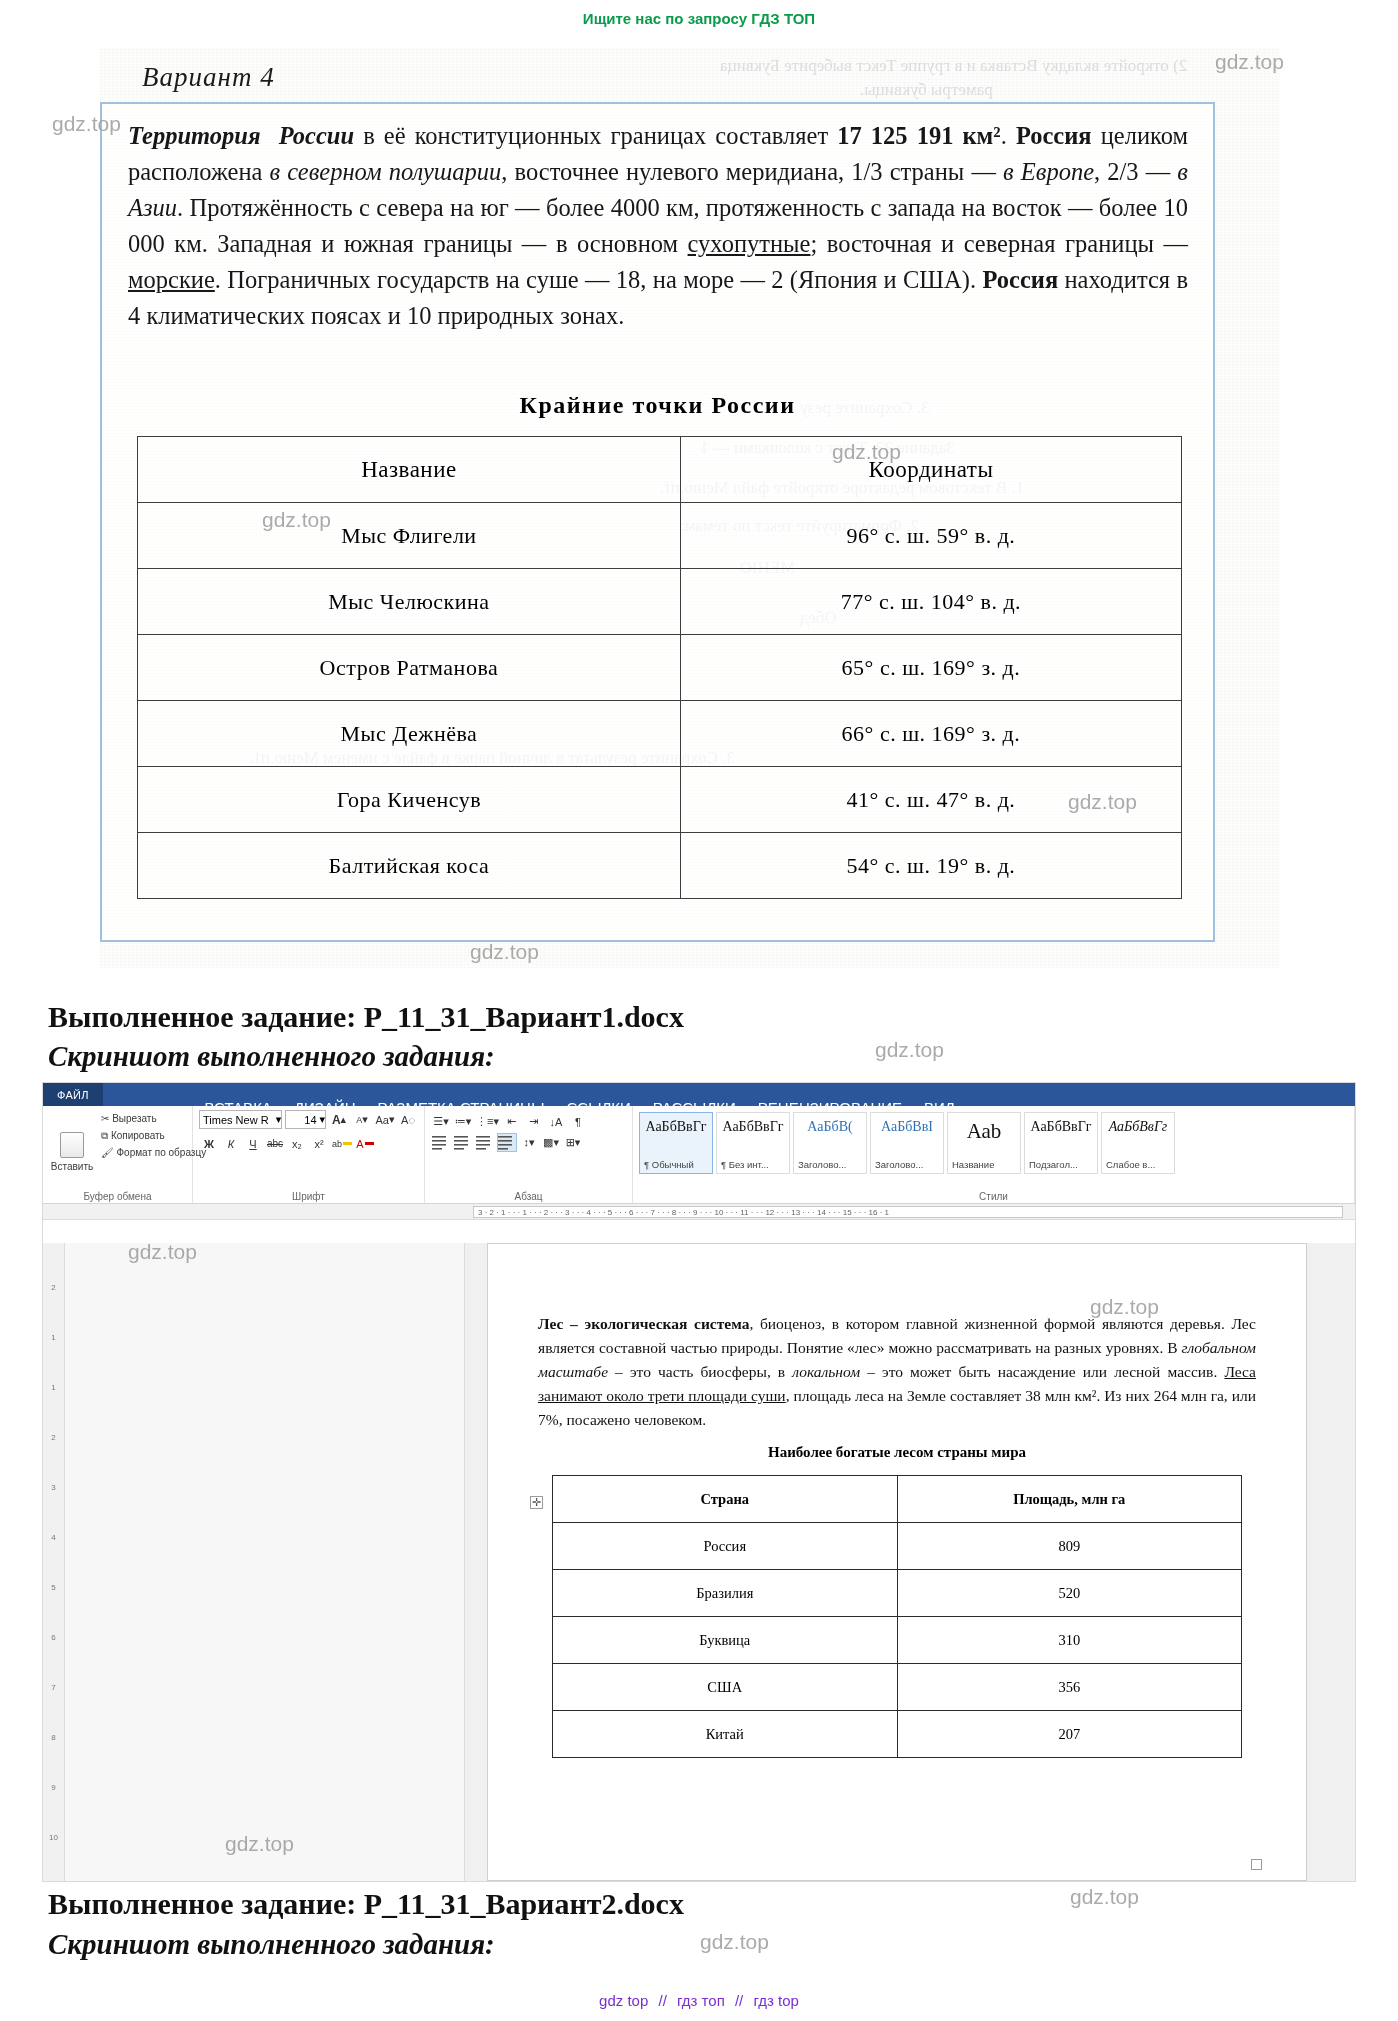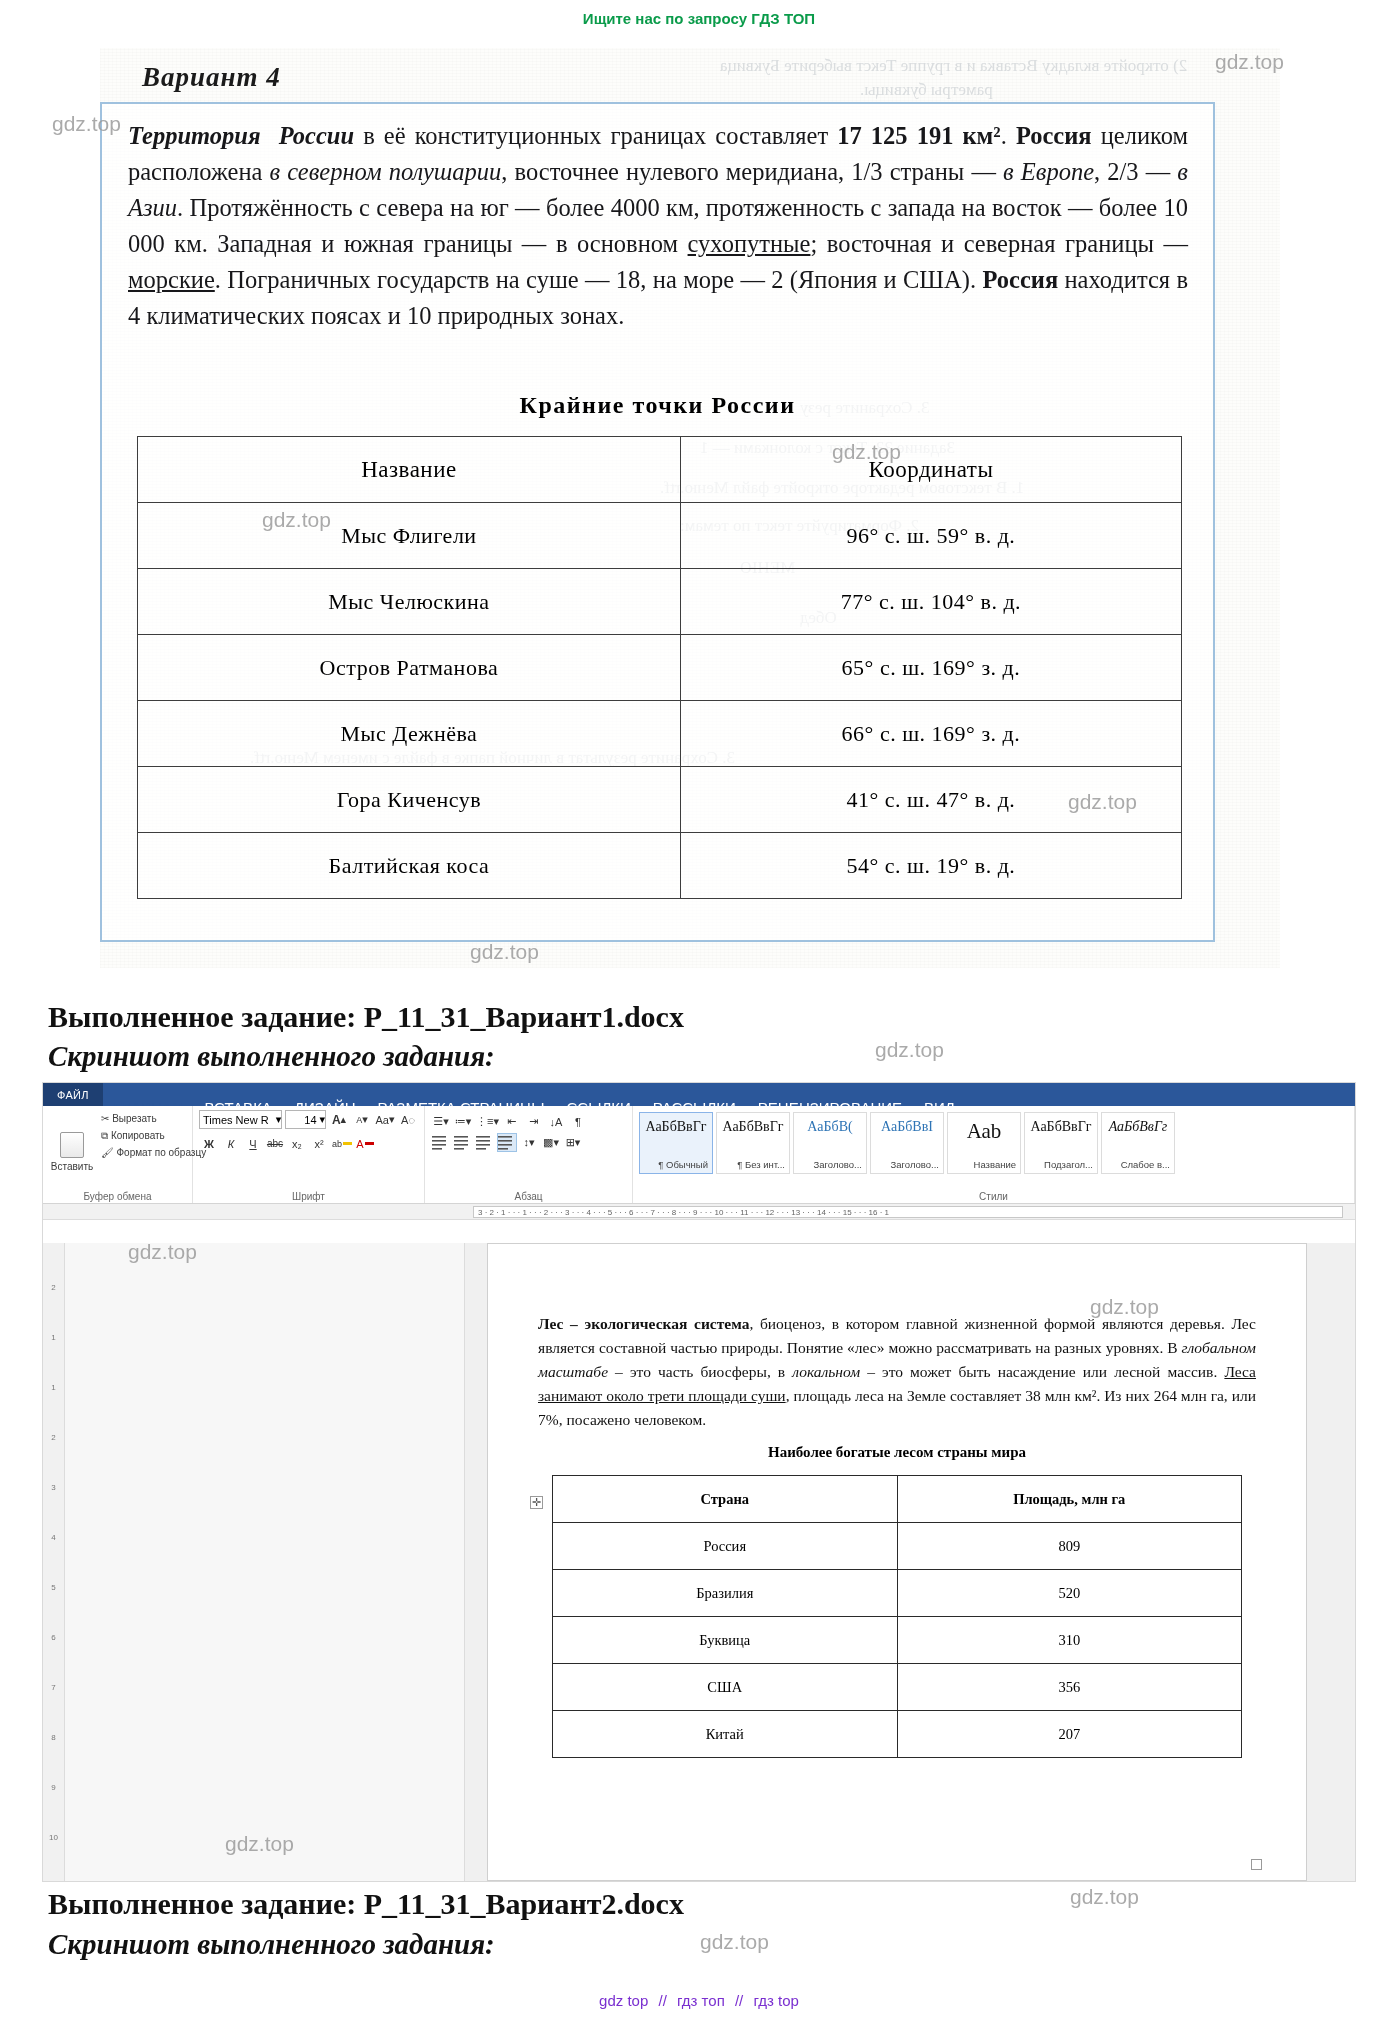--- a/index.html
+++ b/index.html
@@ -55,21 +55,21 @@
     font-size: 17px;
     white-space: nowrap;
     transform: scaleX(-1);
     opacity: .75;
   }
   .variant-label {
     position: absolute;
     left: 42px; top: 14px;
     font-family: "Liberation Serif", serif;
     font-style: italic;
-    font-weight: bold;
+    font-weight: normal;
     font-size: 27px;
     color: #1b1b1b;
     letter-spacing: 1px;
   }
   .bluebox {
     position: absolute;
     left: 0px; top: 54px;
     width: 1115px;
     height: 840px;
     border: 2px solid #9fc1de;
@@ -235,21 +235,21 @@
   .stylelist { display:flex; gap:3px; align-items:stretch; padding-top:2px;}
   .stylebox {
     width: 74px; height: 62px; border:1px solid #dcdcdc; background:#fff;
     display:flex; flex-direction:column; justify-content:space-between;
     align-items:center; padding: 6px 2px 3px 2px;
   }
   .stylebox.sel { border:1px solid #8ab4e8; background:#eaf2fb; }
   .stylebox .sample { font-size: 14px; color:#111; font-family:"Liberation Serif", serif;}
   .stylebox .sample.blue { color:#2e74b5; }
   .stylebox .sample.big { font-size: 21px; }
-  .stylebox .nm { font-size: 9.5px; color:#444; white-space:nowrap; overflow:hidden; text-overflow:ellipsis; width:64px; text-align:right;margin-top:13px;}
+  .stylebox .nm { font-size: 9.5px; color:#444; white-space:nowrap; overflow:hidden; text-overflow:ellipsis; width:64px; text-align:left;margin-top:13px;}
   .ruler-row { height: 16px; background:#f1f1f1; border-bottom:1px solid #dcdcdc; position:relative;}
   .ruler {
     position:absolute; left: 430px; right: 12px; top: 2px; height: 12px;
     background: #ffffff; border:1px solid #c8c8c8;
     font-size: 8px; color:#666; display:flex; align-items:center;
     justify-content: space-between; padding: 0 4px;
   }
   .doc-area {
     position: absolute;
     left: 0; right: 0; top: 160px; bottom: 0;

